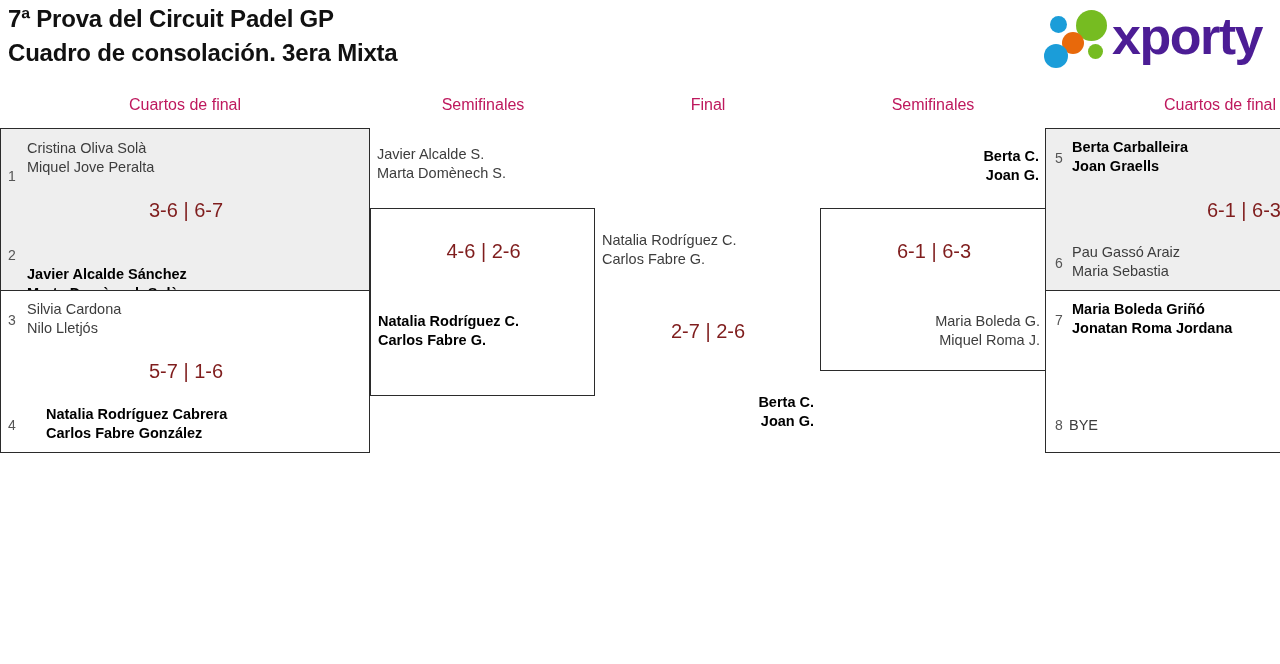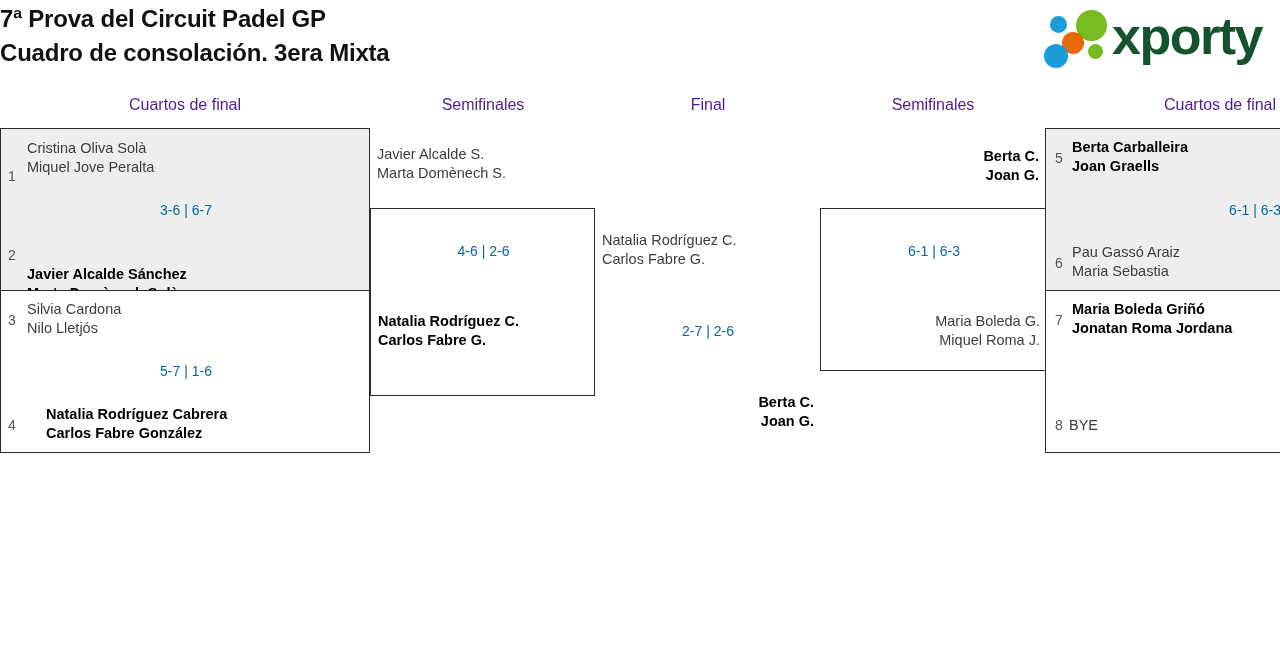--- a/index.html
+++ b/index.html
@@ -24,20 +24,21 @@
     height: 88px;
   }
   .title-block {
     position: absolute;
     left: 0; top: 2px;
     font-size: 24px;
     font-weight: bold;
     line-height: 34px;
     letter-spacing: -0.2px;
     color: #111111;
+    padding-left: 8px;
   }
   .title-line { display: block; white-space: nowrap; }
 
   
   .logo {
     position: absolute;
     right: 8px;
     top: 8px;
     width: 232px;
     height: 62px;
@@ -49,37 +50,37 @@
   .dot-orange   { left: 18px; top: 22px; width: 22px; height: 22px; background: #e8690b; }
   .dot-green-sm { left: 44px; top: 34px; width: 15px; height: 15px; background: #76bc21; }
   .dot-blue-lg  { left: 0px;  top: 34px; width: 24px; height: 24px; background: #1b9dd9; }
   .logo-text {
     position: absolute;
     left: 72px;
     top: -3px;
     font-size: 52px;
     line-height: 62px;
     font-weight: bold;
-    color: #14532d;
+    color: #4c1d95;
     letter-spacing: -1.5px;
   }
 
   
   .col-headers {
     position: absolute;
     left: 0; top: 94px;
     width: 1280px;
     height: 26px;
   }
   .col-header {
     position: absolute;
     top: 0;
     font-size: 16px;
     line-height: 22px;
-    color: #4c1d95;
+    color: #be185d;
     text-align: center;
     white-space: nowrap;
   }
   .ch-0 { left: 0px;    width: 370px; }
   .ch-1 { left: 370px;  width: 226px; }
   .ch-2 { left: 596px;  width: 224px; }
   .ch-3 { left: 820px;  width: 226px; }
   .ch-4 { left: 1046px; width: 320px; text-align: left; padding-left: 118px; box-sizing: border-box; }
 
   
@@ -115,23 +116,23 @@
     font-size: 14px;
     line-height: 19px;
     color: #555555;
     font-weight: normal;
     text-align: center;
     width: 18px;
   }
 
   .score {
     position: absolute;
-    font-size: 14px;
+    font-size: 20px;
     line-height: 19px;
-    color: #0369a1;
+    color: #7f1d1d;
     white-space: nowrap;
   }
   .score.align-center { text-align: center; }
   .score.align-right  { text-align: right; }
 
   .team.align-right { text-align: right; }
 </style>
 </head>
 <body>
 

